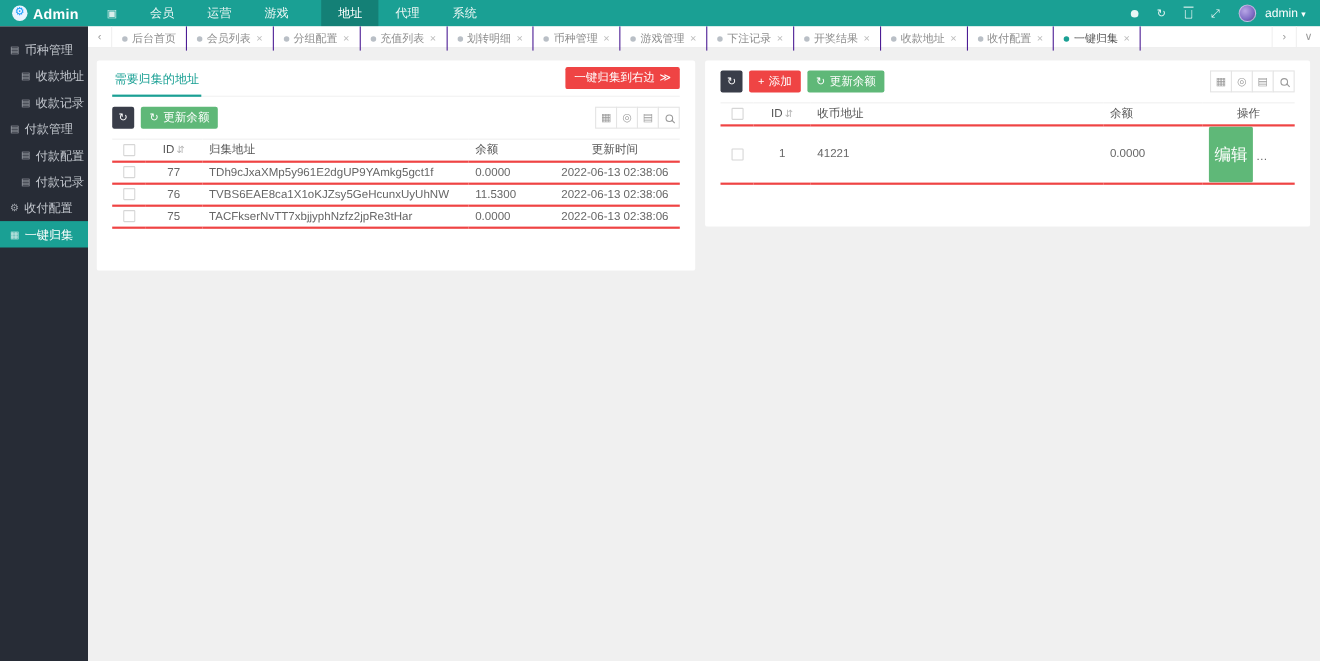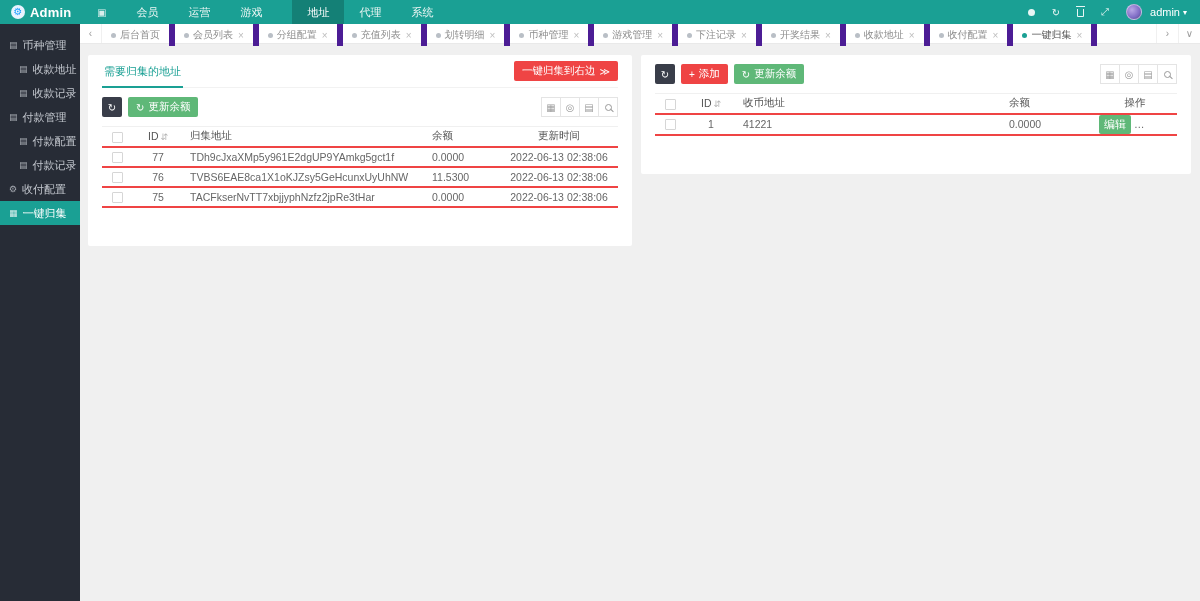--- a/index.html
+++ b/index.html
@@ -39,21 +39,21 @@
 
   
   .tabbar { height:20px; background:#fff; display:flex; align-items:stretch; font-size:10px; color:#8d8d8d;
             border-bottom:1px solid #e9e9e9; }
   .tab-ctrl { width:22px; display:flex; align-items:center; justify-content:center; color:#9b9b9b;
               cursor:pointer; flex:none; }
   .tab-ctrl.left { border-right:1px solid #f0f0f0; }
   .tab-ctrl.rt { border-left:1px solid #f0f0f0; }
   .push-right { margin-left:auto; }
   .tab { display:flex; align-items:center; gap:4px; padding:11px 9px; cursor:pointer; white-space:nowrap;
-         border-right:6px solid #4c1d95; }
+         border-right:1px solid #4c1d95; }
   .tab-dot { width:5px; height:5px; border-radius:50%; background:#b9bfc6; flex:none; }
   .tab.active .tab-dot { background:#1aa094; }
   .tab.active { color:#555; }
   .tab-close { color:#bdbdbd; font-size:10px; margin-left:1px; }
 
   
   .content { display:flex; gap:9px; padding:11px 9px 0 8px; align-items:flex-start; }
   .card { background:#fff; border-radius:2px; padding:0 14px 38px 14px; }
   .card-left { width:544px; flex:none; }
   .card-right { flex:1; min-width:0; }
@@ -80,21 +80,21 @@
            overflow:hidden; text-overflow:ellipsis; white-space:nowrap; }
   .col-check { width:30px; text-align:center; }
   .col-id { width:52px; text-align:center; }
   .col-balance { width:74px; }
   .col-updated { width:118px; text-align:center; }
   .col-balance-r { width:90px; }
   .col-actions { width:84px; text-align:center; }
   .checkbox { width:11px; height:11px; border:1px solid #d6d6d6; border-radius:1px; background:#fff;
               display:inline-block; vertical-align:middle; cursor:pointer; }
   .sort-icon { font-size:9px; color:#b5b5b5; margin-left:2px; cursor:pointer; }
-  .mini-btn { border:none; border-radius:2px; color:#fff; font-size:11px; padding:2px 5px; cursor:pointer; }
+  .mini-btn { border:none; border-radius:2px; color:#fff; font-size:15px; padding:16px 5px; cursor:pointer; }
   .mini-green { background:#5FB878; }
   .mini-red { background:#8b5cf6; margin-left:16px; }
 </style>
 </head>
 <body>
 
 <div class="navbar">
   <div class="brand">
     <span class="brand-logo">⚙</span>
     <span class="brand-name">Admin</span>

